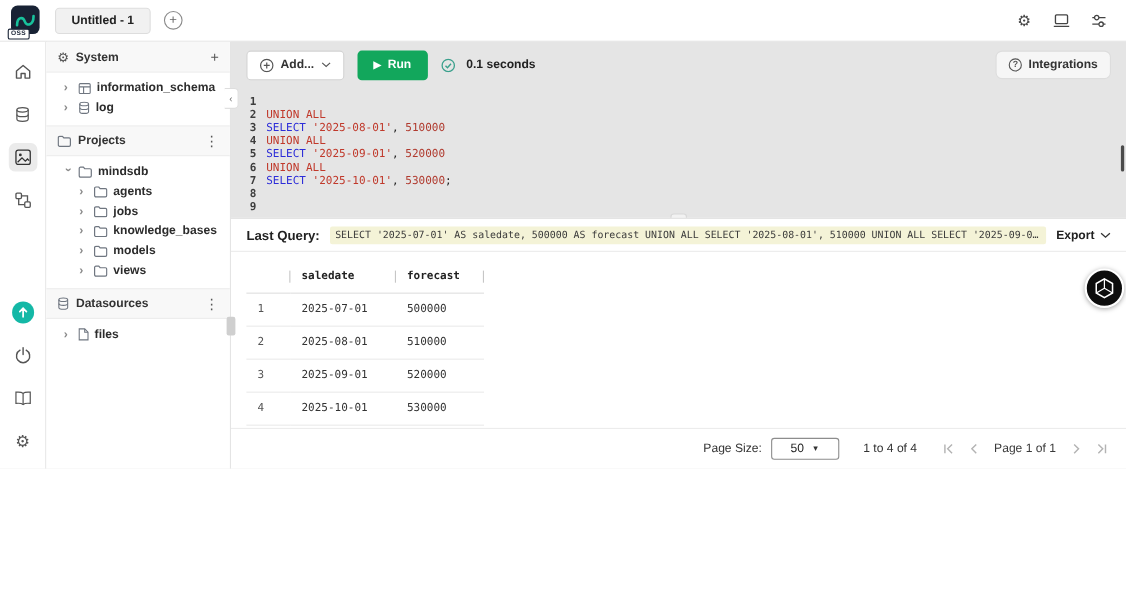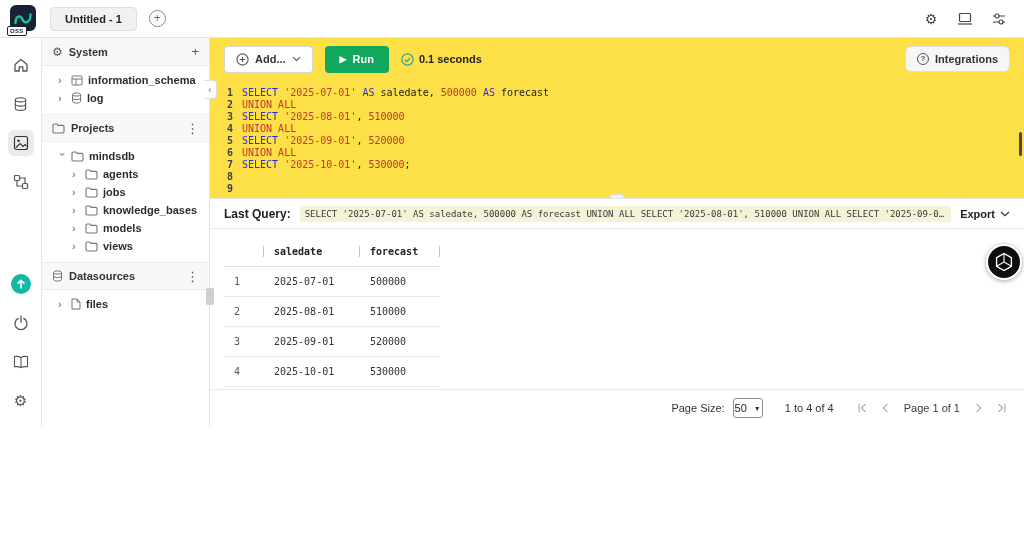--- a/index.html
+++ b/index.html
@@ -1,18 +1,18 @@
 <!DOCTYPE html>
 <html style="--run-green: #12a75c; --kw: #2d2dd8; --str: #c0392b; --num: #b03a2e; --hl: #f4f3d7;"><head>
 <meta charset="utf-8">
 <style>
   * { margin:0; padding:0; box-sizing:border-box; }
   html,body { width:1024px; height:550px; }
   body { font-family:"Liberation Sans","DejaVu Sans",sans-serif; background:#fff; color:#222; overflow:hidden; }
-  .app { position:relative; width:1024px; height:426px; display:flex; flex-direction:column; background:#fde047; }
+  .app { position:relative; width:1024px; height:426px; display:flex; flex-direction:column; background:#e5e5e5; }
 
   
   .topbar { flex:0 0 38px; border-bottom:1px solid #e4e4e4; display:flex; align-items:center; padding:0 14px 0 10px; gap:12px; background:#fff; }
   .logo { position:relative; width:28px; height:28px; flex:0 0 28px; }
   .logo-box { width:26px; height:26px; background:#182234; border-radius:6px; display:flex; align-items:center; justify-content:center; }
   .oss-badge { position:absolute; left:-3px; bottom:-3px; background:#fff; border:1px solid #182234; border-radius:2px; font-size:6px; font-weight:bold; color:#182234; padding:0 2px; line-height:8px; letter-spacing:.3px; }
   .tab { height:24px; background:#f1f1f1; border:1px solid #ddd; border-radius:4px; display:flex; align-items:center; padding:0 14px; font-size:11px; font-weight:bold; color:#222; cursor:pointer; }
   .add-tab { width:17px; height:17px; border:1.3px solid #8a8a8a; border-radius:50%; color:#666; font-size:12px; line-height:13px; text-align:center; background:#fff; cursor:pointer; }
   .topbar-spacer { flex:1; }
   .tb-icon { width:22px; height:22px; display:flex; align-items:center; justify-content:center; color:#444; font-size:14px; cursor:pointer; background:none; border:none; }
@@ -40,21 +40,21 @@
   .chev.open { transform:rotate(90deg); }
   .ficon { display:flex; align-items:center; }
   .tlabel { white-space:nowrap; }
 
   
   .main { flex:1; min-width:0; display:flex; flex-direction:column; position:relative; }
   .toolbar { flex:0 0 42px; display:flex; align-items:center; gap:12px; padding:0 14px; }
   .btn-add { display:flex; align-items:center; gap:6px; border:1px solid #d4d4d4; background:#fff; border-radius:4px; height:27px; padding:0 11px; font-weight:bold; font-size:11px; color:#333; cursor:pointer; }
   .btn-run { display:flex; align-items:center; gap:6px; background:var(--run-green); color:#fff; border:none; border-radius:4px; height:27px; padding:0 15px; font-weight:bold; font-size:11px; cursor:pointer; }
   .run-play { font-size:9px; }
-  .status { display:flex; align-items:center; gap:5px; font-weight:bold; font-size:11px; color:#222; }
+  .status { display:flex; align-items:center; gap:10px; font-weight:bold; font-size:11px; color:#222; }
   .toolbar-spacer { flex:1; }
   .btn-integrations { display:flex; align-items:center; gap:6px; background:#f6f6f6; border:1px solid #ddd; border-radius:6px; height:26px; padding:0 11px; font-weight:bold; font-size:11px; color:#333; cursor:pointer; }
   .q-circle { width:12px; height:12px; border:1.2px solid #555; border-radius:50%; font-size:8px; line-height:10px; text-align:center; color:#555; font-weight:bold; }
 
   
   .editor { flex:1; position:relative; overflow:hidden; font-family:"DejaVu Sans Mono",monospace; font-size:10px; line-height:12px; padding-top:7px; }
   .line { display:flex; height:12px; }
   .ln { flex:0 0 32px; width:32px; text-align:right; padding-right:9px; color:#3d3d3d; font-weight:bold; }
   .code { white-space:pre; }
   .tok-kw { color:var(--kw); }
@@ -76,21 +76,21 @@
   table { border-collapse:collapse; font-family:"DejaVu Sans Mono",monospace; font-size:10px; color:#333; }
   th { font-weight:bold; text-align:left; padding:9px 10px; border-bottom:1px solid #dedede; position:relative; color:#222; }
   th::after { content:""; position:absolute; right:0; top:9px; height:11px; border-right:1px solid #c6c6c6; }
   td { padding:9px 10px; border-bottom:1px solid #eaeaea; }
   .col-idx { width:40px; color:#555; }
   .col-a { width:96px; }
   .col-b { width:80px; }
 
   .pagefooter { flex:0 0 37px; border-top:1px solid #ececec; display:flex; align-items:center; justify-content:flex-end; gap:22px; padding:0 16px; font-size:11px; color:#333; }
   .psize { display:flex; align-items:center; gap:8px; }
-  .pselect { display:flex; align-items:center; gap:7px; border:1px solid #8d8d8d; border-radius:3px; height:20px; padding:0 1px; background:#fff; cursor:pointer; font-size:11px; color:#222; }
+  .pselect { display:flex; align-items:center; gap:7px; border:1px solid #8d8d8d; border-radius:3px; height:20px; padding:0 17px; background:#fff; cursor:pointer; font-size:11px; color:#222; }
   .pselect .caret { font-size:7px; color:#333; }
   .pagin { display:flex; align-items:center; gap:12px; }
   .pg-btn { background:none; border:none; cursor:default; display:flex; align-items:center; padding:0; }
   .pg-current { color:#3a3a3a; }
 
   
   .collapse-handle { position:absolute; left:204px; top:80px; width:13px; height:19px; background:#fff; border:1px solid #ddd; border-left:none; border-radius:0 4px 4px 0; font-size:9px; color:#666; display:flex; align-items:center; justify-content:center; cursor:pointer; z-index:4; }
   .grip-handle { position:absolute; left:206px; top:288px; width:8px; height:17px; background:#cfcfcf; border-radius:2px; z-index:4; cursor:col-resize; }
   .fab { position:absolute; right:2px; top:244px; width:36px; height:36px; border-radius:50%; background:#0d0d0d; border:2px solid #fff; box-shadow:0 1px 5px rgba(0,0,0,.35); display:flex; align-items:center; justify-content:center; cursor:pointer; z-index:5; }
 </style>
@@ -331,21 +331,20 @@
         <button class="btn-integrations">
           <span class="q-circle">?</span>
           <span>Integrations</span>
         </button>
       </div>
 
       <div class="editor">
         <div>
             <div class="line">
               <span class="ln">1</span>
-              <span class="code"><span class="tok-kw">SELECT</span><span class="tok-pl"> </span><span class="tok-str">'2025-07-01'</span><span class="tok-pl"> </span><span class="tok-kw">AS</span><span class="tok-pl"> saledate, </span><span class="tok-num">500000</span><span class="tok-pl"> </span><span class="tok-kw">AS</span><span class="tok-pl"> forecast</span></span>
             </div>
             <div class="line">
               <span class="ln">2</span>
               <span class="code"><span class="tok-un">UNION ALL</span></span>
             </div>
             <div class="line">
               <span class="ln">3</span>
               <span class="code"><span class="tok-kw">SELECT</span><span class="tok-pl"> </span><span class="tok-str">'2025-08-01'</span><span class="tok-pl">, </span><span class="tok-num">510000</span></span>
             </div>
             <div class="line">

